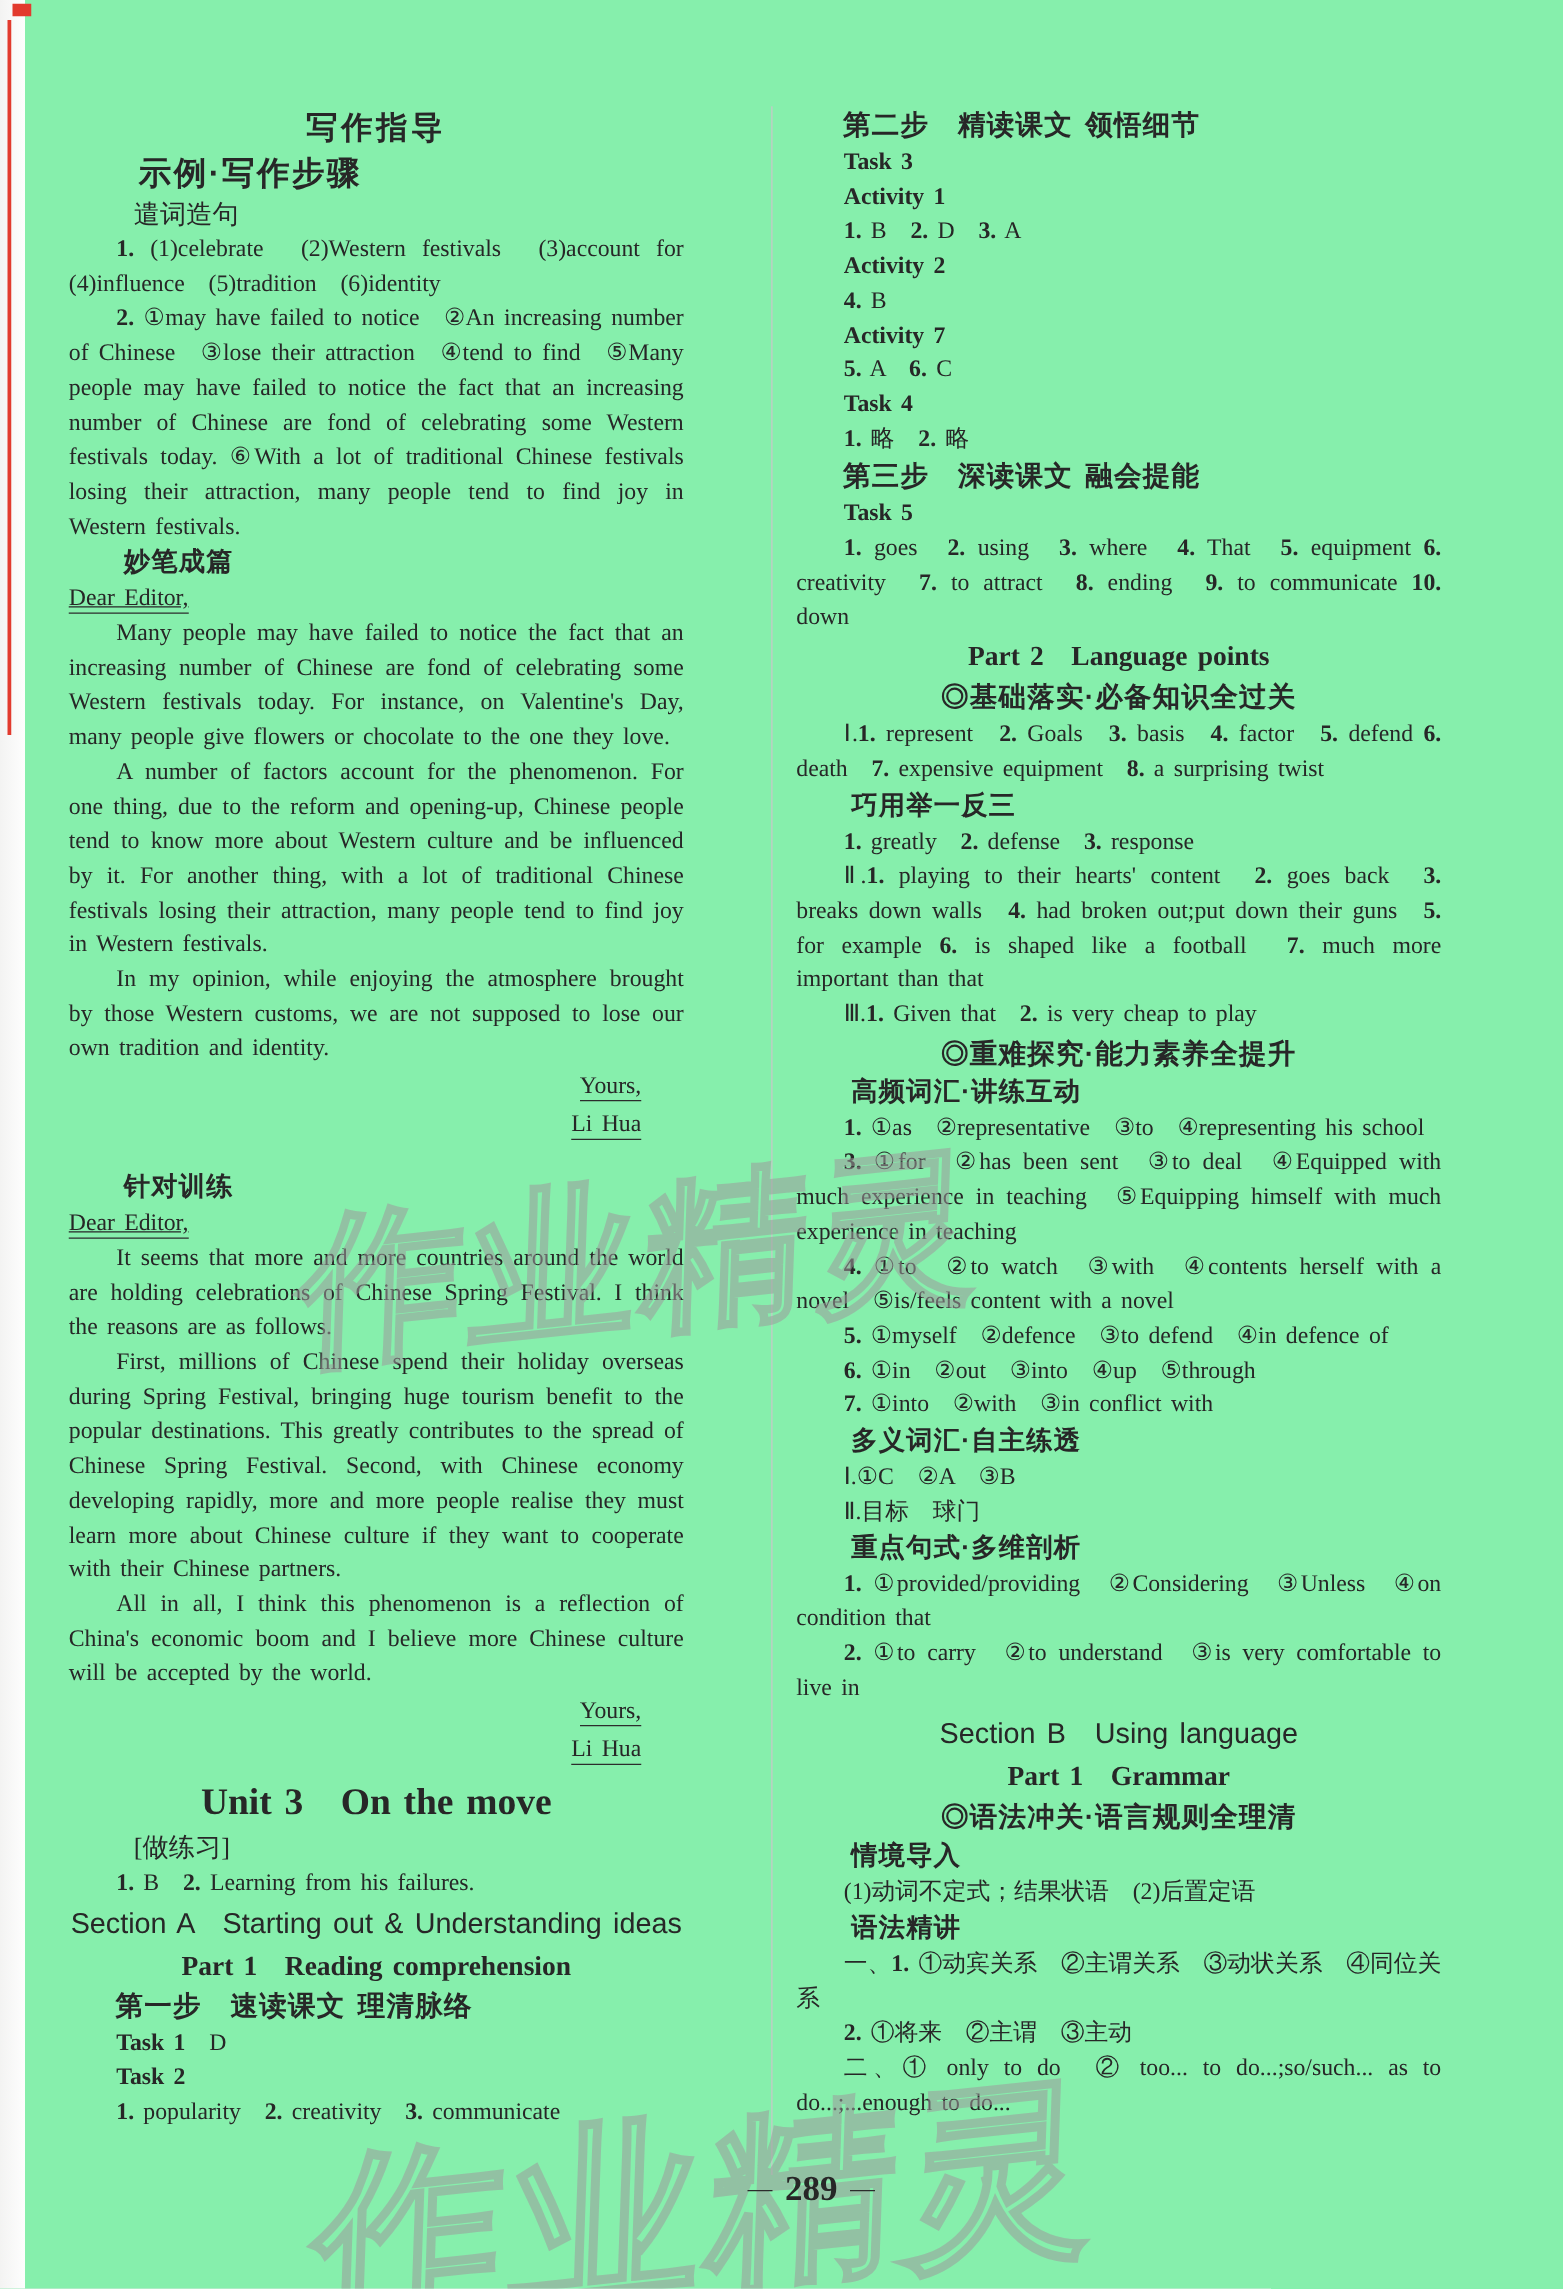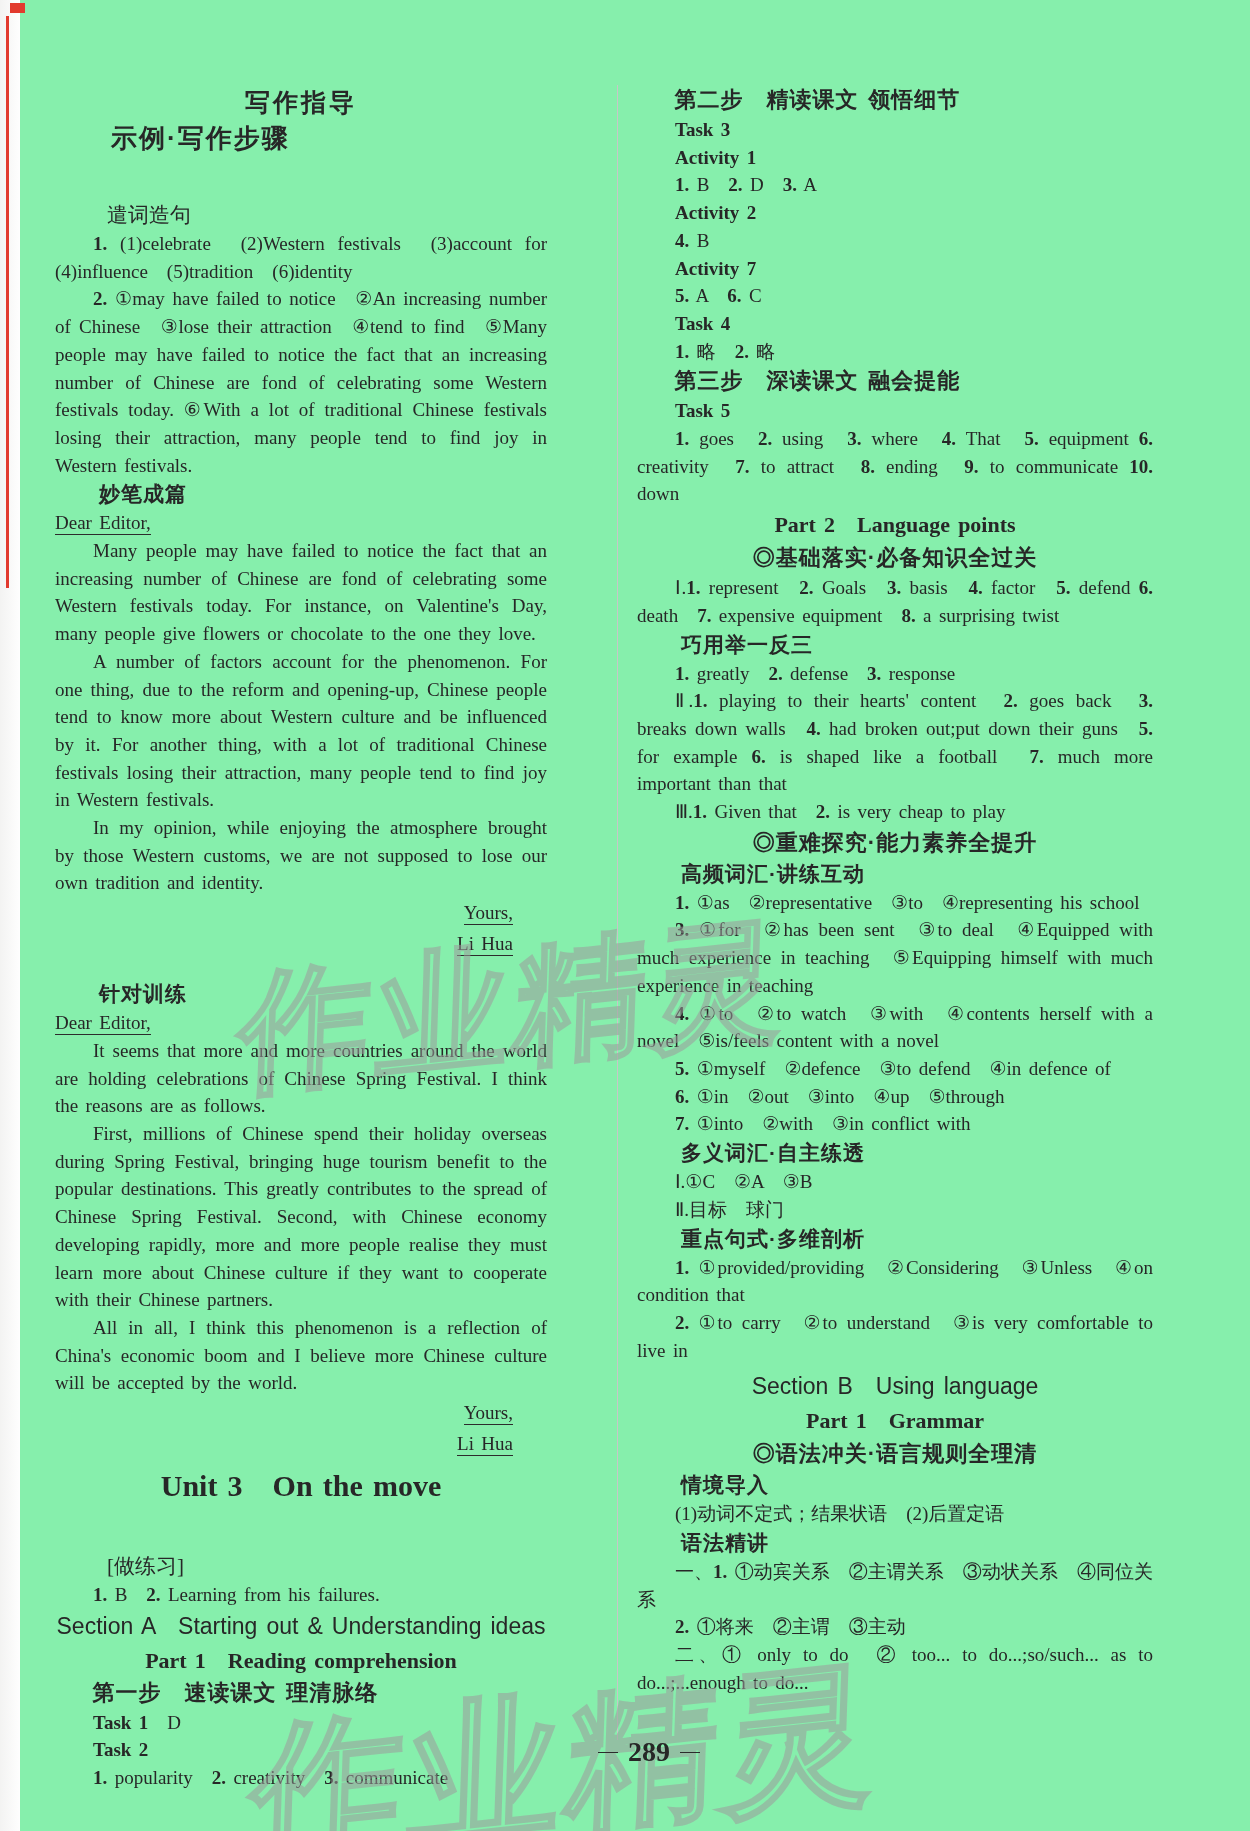--- a/index.html
+++ b/index.html
@@ -20,28 +20,28 @@
   .b{font-weight:bold;}
 
   .hc{font-family:"Liberation Sans",sans-serif;font-weight:bold;font-size:25px;line-height:36px;
       text-align:center;letter-spacing:3px;}
   .hh1{font-family:"Liberation Sans",sans-serif;font-size:26px;line-height:37px;text-align:left;
       padding-left:56px;letter-spacing:2px;}
   .hh1b{font-family:"Liberation Sans",sans-serif;font-size:23px;line-height:33px;text-align:left;
       padding-left:56px;letter-spacing:1px;}
   .hh2{font-family:"Liberation Sans",sans-serif;font-size:21px;line-height:30px;text-align:left;
       padding-left:44px;letter-spacing:1px;}
-  .kai{font-size:21px;line-height:29px;text-align:left;padding-left:52px;margin-top:44px;}
+  .kai{font-size:21px;line-height:29px;text-align:left;padding-left:52px;}
   .step{font-family:"Liberation Sans",sans-serif;font-size:22px;line-height:32px;text-align:left;
       text-indent:1.7em;letter-spacing:1px;}
   .circ{font-family:"Liberation Sans",sans-serif;font-size:22px;line-height:33px;text-align:center;
       text-indent:0;letter-spacing:1px;}
   .p{text-indent:2em;}
   .u{text-align:left;}
-  .u span{border-bottom:1.5px solid #2c2c2c;padding-bottom:1px;}
+  .u span{border-bottom:1.5px solid #2c2c2c;padding-bottom:1px;text-decoration:underline;}
   .ru{text-align:right;padding-right:34px;line-height:31px;}
   .ru span{border-bottom:1.5px solid #2c2c2c;padding-bottom:1px;}
   .unit{font-size:30px;line-height:44px;text-align:center;text-indent:0;}
   .secline{font-family:"Liberation Sans",sans-serif;font-size:23px;line-height:35px;text-align:center;
       text-indent:0;white-space:nowrap;}
   .part{font-size:22px;line-height:33px;text-align:center;text-indent:0;}
   .gapt{margin-top:20px;}
   .gapt-sm{margin-top:5px;}
 
   .wm{position:absolute;font-family:"Liberation Sans",sans-serif;font-weight:bold;white-space:nowrap;

